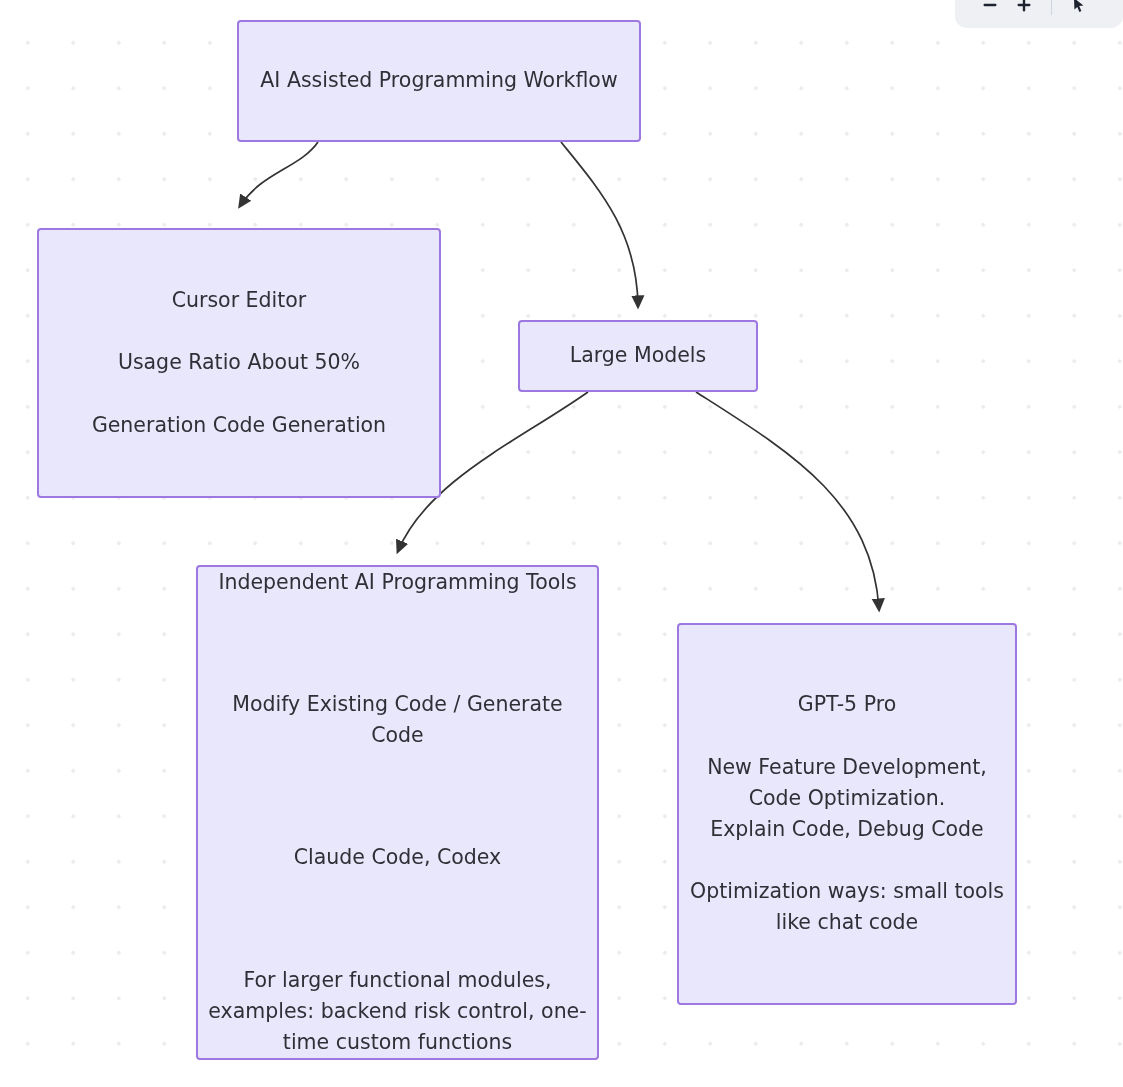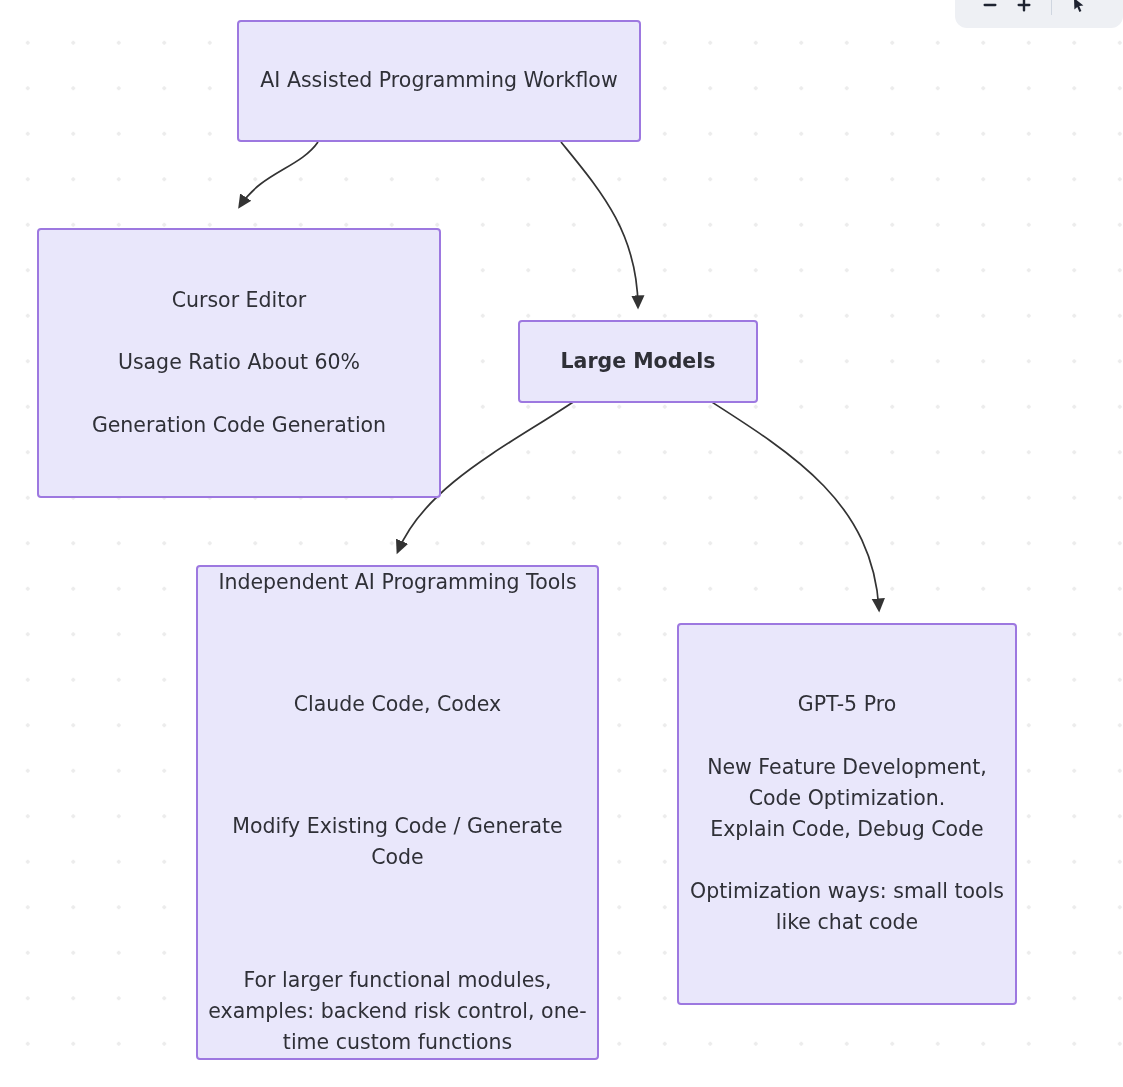--- a/index.html
+++ b/index.html
@@ -63,23 +63,22 @@
     font-size: 20.5px;
   }
   #node-cursor {
     left: 37px; top: 220px;
     width: 404px; height: 270px;
     font-size: 20.5px;
     margin-top: 8px;
   }
   #node-large {
     left: 518px; top: 320px;
-    width: 240px; height: 83px;
+    width: 240px; height: 72px;
     font-size: 20.5px;
-    font-weight: bold;
   }
   #node-tools {
     left: 196px; top: 565px;
     width: 403px; height: 495px;
     font-size: 20.5px;
     justify-content: space-between;
   }
   #node-gpt {
     left: 677px; top: 623px;
     width: 340px; height: 382px;
@@ -138,32 +137,32 @@
 
     <path d="M 696,392 C 790,452 872,500 879,609" fill="none" stroke="#333333" stroke-width="1.7" marker-end="url(#arrow)"></path>
   </svg>
 
   <div class="node" id="node-root">
     <span class="para">AI Assisted Programming Workflow</span>
   </div>
 
   <div class="node" id="node-cursor">
     <span class="para">Cursor Editor</span>
-    <span class="para">Usage Ratio About 60%</span>
+    <span class="para">Usage Ratio About 50%</span>
     <span class="para">Generation Code Generation</span>
   </div>
 
   <div class="node" id="node-large">
     <span class="para">Large Models</span>
   </div>
 
   <div class="node" id="node-tools">
     <span class="para">Independent AI Programming Tools</span>
+    <span class="para">Modify Existing Code / Generate Code</span>
     <span class="para">Claude Code, Codex</span>
-    <span class="para">Modify Existing Code / Generate Code</span>
     <span class="para">For larger functional modules, examples: backend risk control, one-time custom functions</span>
   </div>
 
   <div class="node" id="node-gpt">
     <span class="para">GPT-5 Pro</span>
     <span class="para" style="white-space:pre-line;">New Feature Development, Code Optimization.
 Explain Code, Debug Code</span>
     <span class="para">Optimization ways: small tools like chat code</span>
   </div>
 

